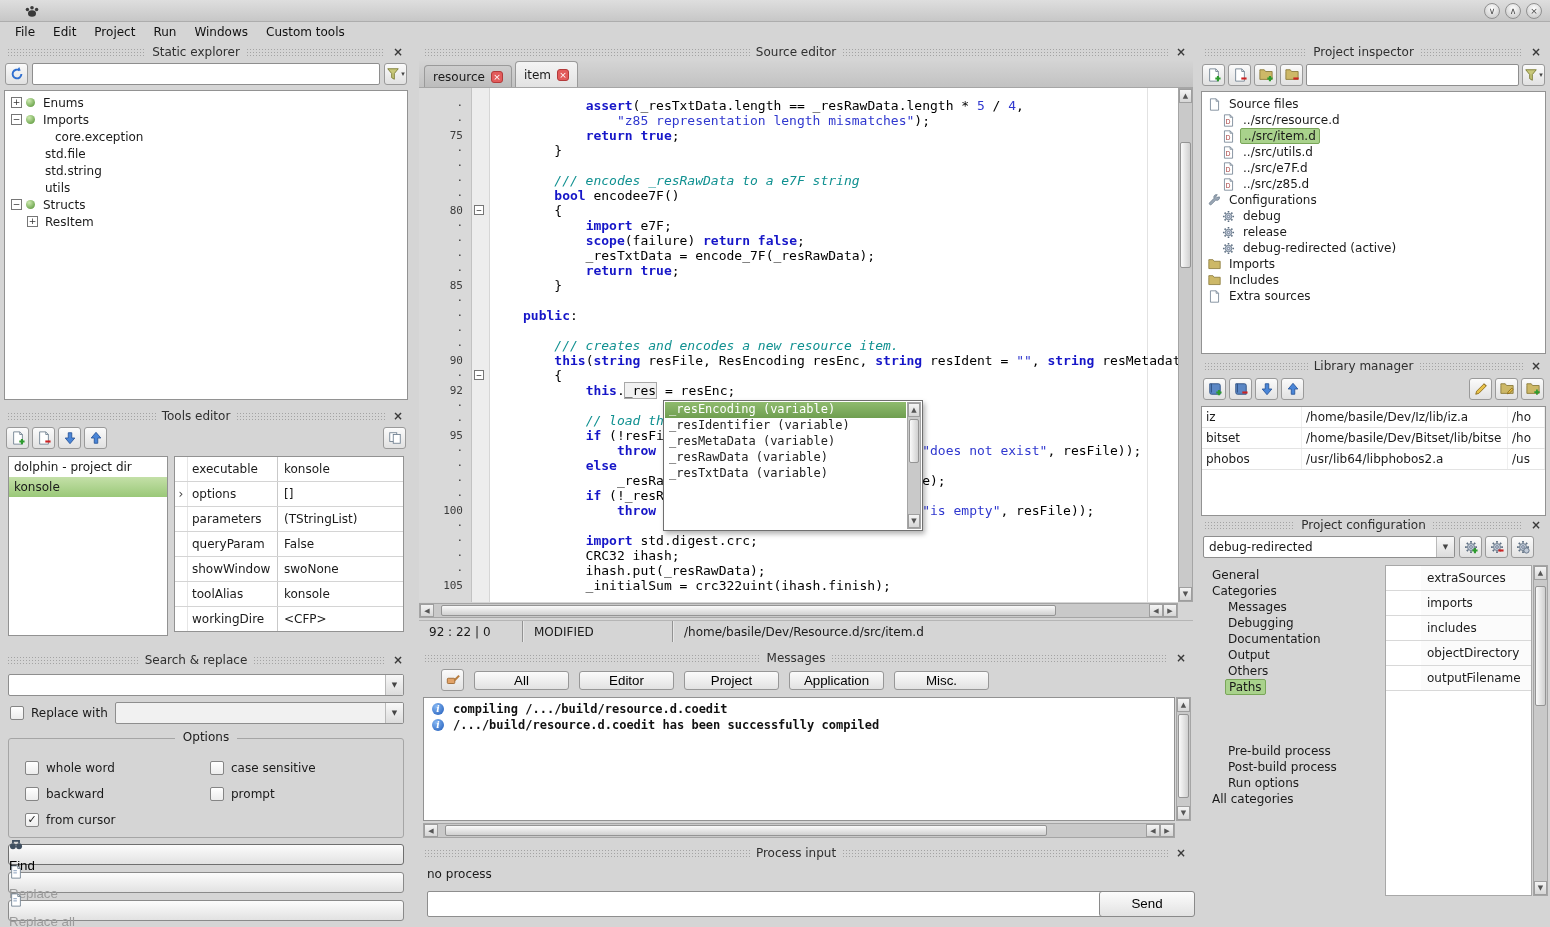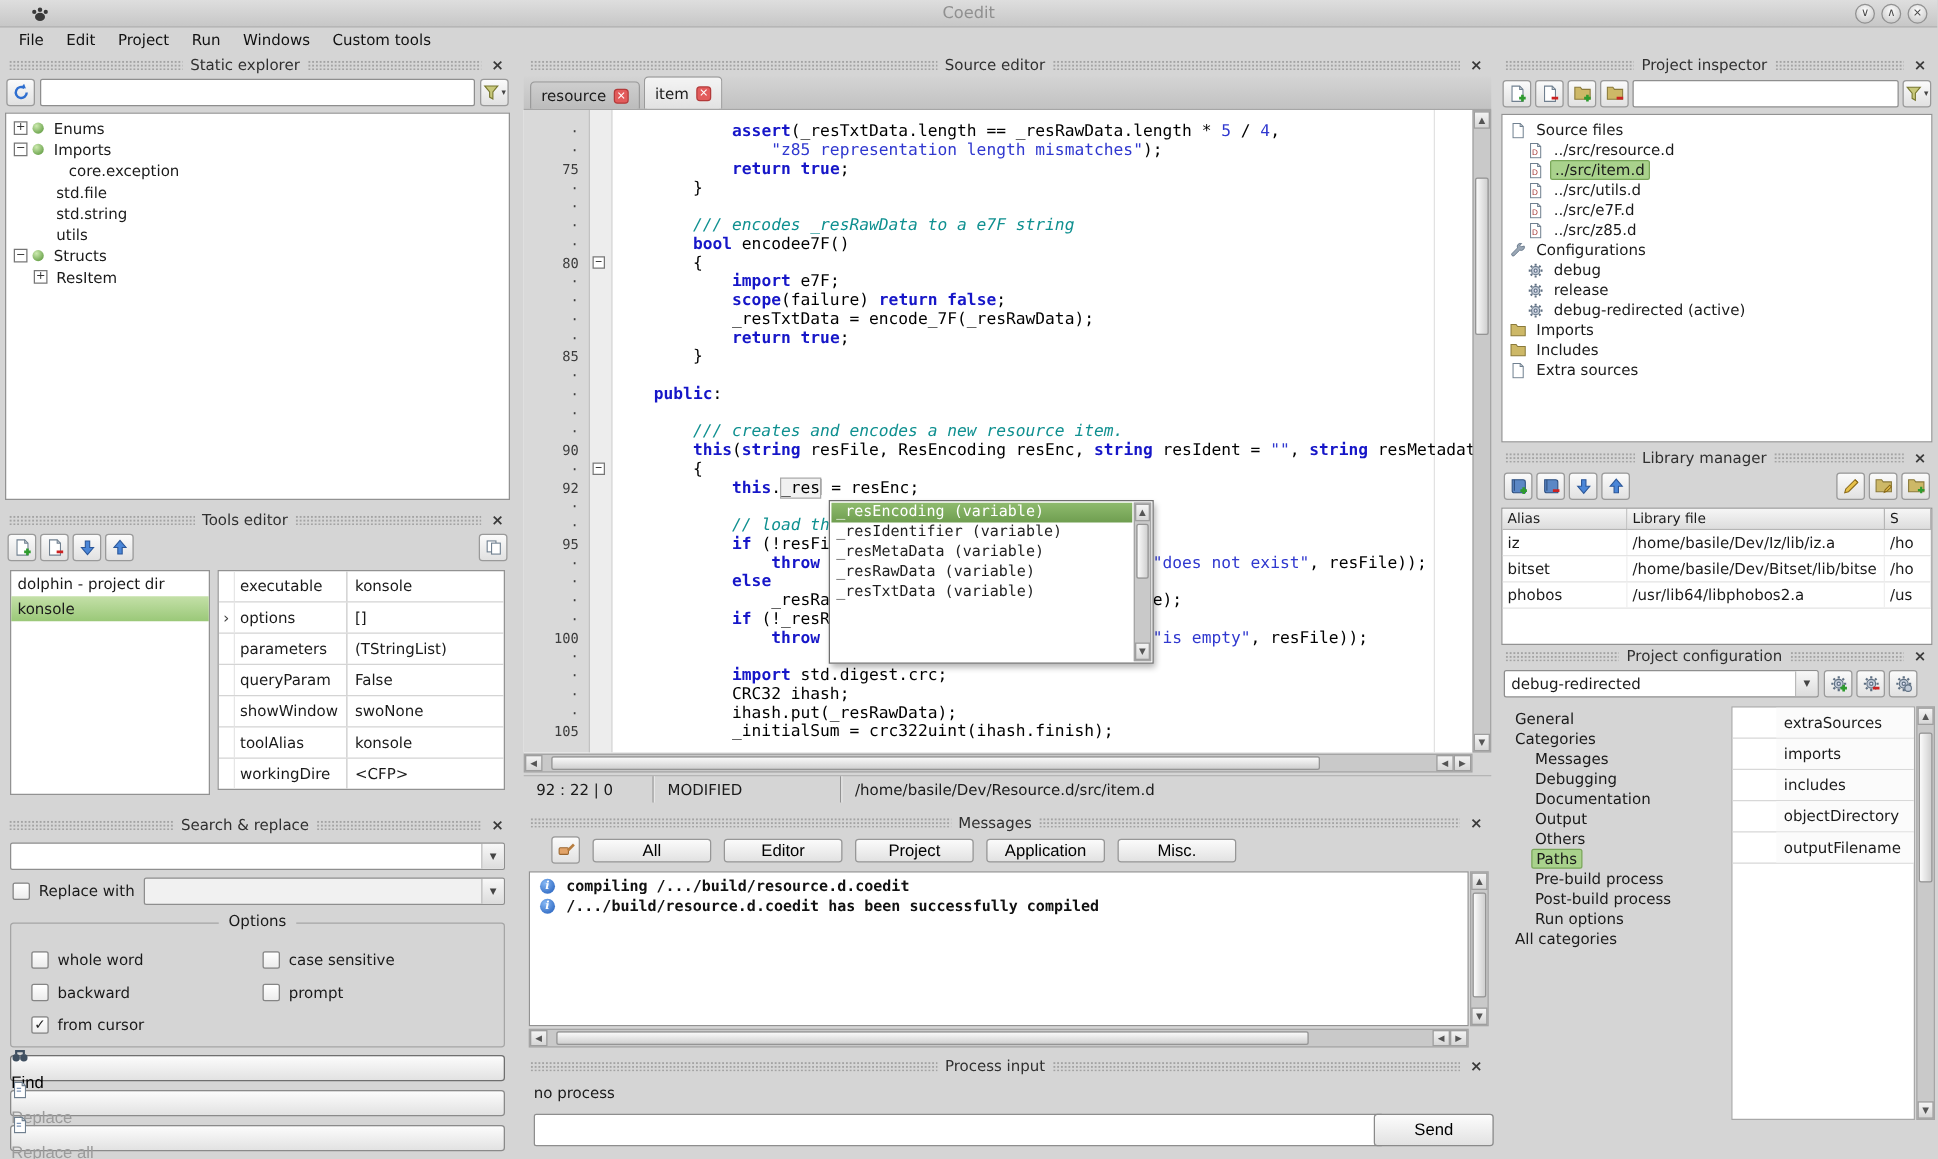--- a/index.html
+++ b/index.html
@@ -200,21 +200,20 @@
 
 <div id="titlebar">
   <span id="paw">
     <svg viewBox="0 0 16 16">
         <ellipse cx="8" cy="10.5" rx="4" ry="3.3" fill="#3a3a3a"></ellipse>
         <circle cx="3.4" cy="6.5" r="1.7" fill="#3a3a3a"></circle>
         <circle cx="8" cy="4.8" r="1.8" fill="#3a3a3a"></circle>
         <circle cx="12.6" cy="6.5" r="1.7" fill="#3a3a3a"></circle>
       </svg>
   </span>
-  <span id="title-text">Coedit</span>
   <span id="winbtns">
       <div class="winbtn">∨</div>
       <div class="winbtn">∧</div>
       <div class="winbtn">×</div>
     </span>
 </div>
 
 <div id="menubar">
     <span class="menu-item">File</span>
     <span class="menu-item">Edit</span>
@@ -866,25 +865,20 @@
           <span class="icw">
             <svg viewBox="0 0 16 16">
               <path d="M1 4V2h5l1.5 2H15v9H1z" fill="#cdb867" stroke="#8a7a3a"></path>
               <path d="M9.5 11.5h6M12.5 8.5v6" stroke="#2e9b2e" stroke-width="2"></path>
             </svg>
           </span>
         </button>
       </span>
   </div>
   <div id="lib-table">
-    <div id="lib-head">
-        <span class="lhcell" style="width: 100px;">Alias</span>
-        <span class="lhcell" style="width: 206px;">Library file</span>
-        <span class="lhcell" style="width: 37px;">S</span>
-      </div>
     <div id="lib-body">
         <div class="lrow">
           <span class="lcell" style="width: 100px;">iz</span>
           <span class="lcell" style="width: 206px;">/home/basile/Dev/Iz/lib/iz.a</span>
           <span class="lcell" style="width: 37px;">/ho</span>
         </div>
         <div class="lrow">
           <span class="lcell" style="width: 100px;">bitset</span>
           <span class="lcell" style="width: 206px;">/home/basile/Dev/Bitset/lib/bitse</span>
           <span class="lcell" style="width: 37px;">/ho</span>
@@ -975,21 +969,21 @@
       </div>
       <div class="trow" style="padding-left: 20px;">
         <span class="tlabel">Output</span>
       </div>
       <div class="trow" style="padding-left: 20px;">
         <span class="tlabel">Others</span>
       </div>
       <div class="trow" style="padding-left: 20px;">
         <span class="tlabel sel">Paths</span>
       </div>
-      <div class="trow" style="padding-left: 20px;">
+      <div class="trow" style="padding-left: 20px; margin-top: 48px;">
         <span class="tlabel">Pre-build process</span>
       </div>
       <div class="trow" style="padding-left: 20px;">
         <span class="tlabel">Post-build process</span>
       </div>
       <div class="trow" style="padding-left: 20px;">
         <span class="tlabel">Run options</span>
       </div>
       <div class="trow" style="padding-left: 4px;">
         <span class="tlabel">All categories</span>

